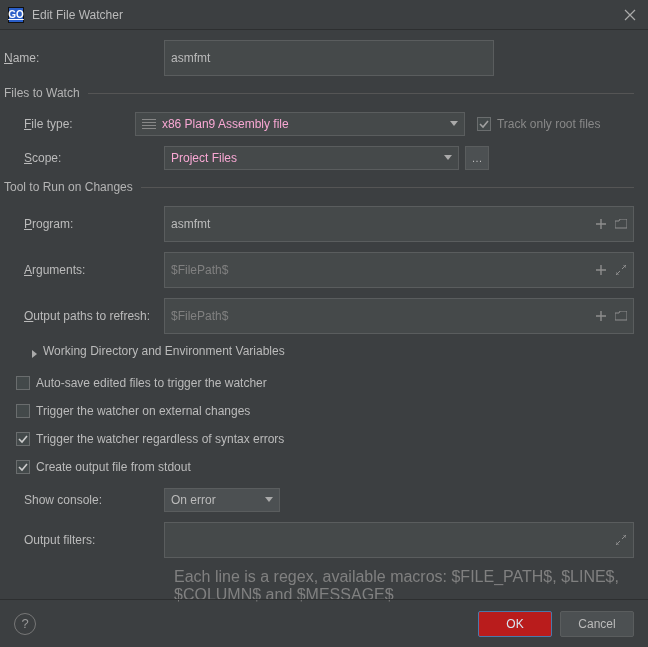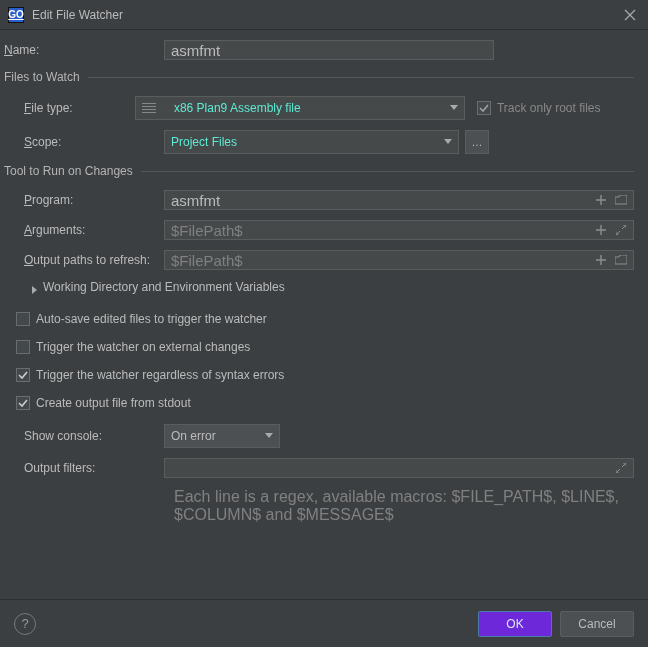--- a/index.html
+++ b/index.html
@@ -37,28 +37,28 @@
     margin-bottom: 10px;
   }
   .label {
     width: 160px;
     color: #bbb;
   }
   .label .u { text-decoration: underline; }
   .label-indent { padding-left: 20px; width: 160px; }
   .input {
     flex: 1;
-    height: 20px;
+    height: 36px;
     background: #45494a;
     border: 1px solid #5a5d5e;
     color: #bbb;
     padding: 0 6px;
     display: flex;
     align-items: center;
-    font-size: 15px;
+    font-size: 12px;
     position: relative;
   }
   .input .placeholder { color: #808080; }
   .input .trail {
     position: absolute;
     right: 4px; top: 0; bottom: 0;
     display: flex; align-items: center; gap: 4px;
   }
   .trail-icn {
     width: 16px; height: 16px;
@@ -76,25 +76,24 @@
   }
   .section-head hr {
     flex: 1; border: none; border-top: 1px solid #555;
   }
 
   .dropdown {
     flex: 1;
     height: 24px;
     background: #45494a;
     border: 1px solid #5a5d5e;
-    color: #5eead4;
+    color: #f9a8d4;
     display: flex; align-items: center;
     padding: 0 6px;
     position: relative;
-    gap: 12px;
   }
   .dropdown .arrow {
     position: absolute; right: 6px; top: 50%; transform: translateY(-50%);
     color: #aaa;
   }
   .dd-fileicon {
     width: 14px; height: 10px;
     margin-right: 6px;
     display: inline-block;
     position: relative;
@@ -191,21 +190,21 @@
     height: 26px; min-width: 74px;
     border: 1px solid #5a5d5e;
     background: #4c5052;
     color: #bbb;
     margin-left: 8px;
     display: flex; align-items: center; justify-content: center;
     font-size: 12px;
     border-radius: 2px;
   }
   .btn.primary {
-    background: #6d28d9;
+    background: #b91c1c;
     border: 1px solid #4a79aa;
     color: #d8e6f2;
   }
 
   .filetype-area { display: flex; align-items: center; width: 100%; }
   .filetype-dd { flex: 1; }
   
   svg { display: block; }
 </style>
 </head>

